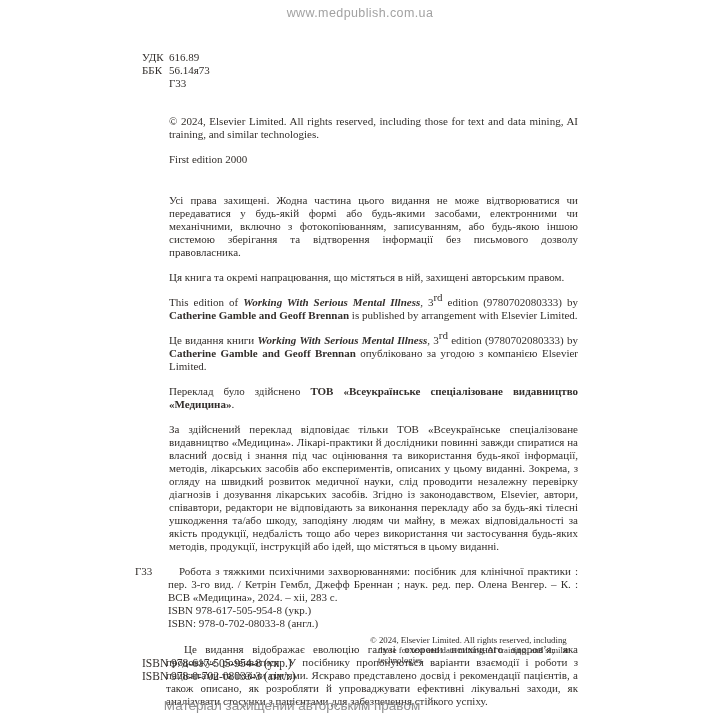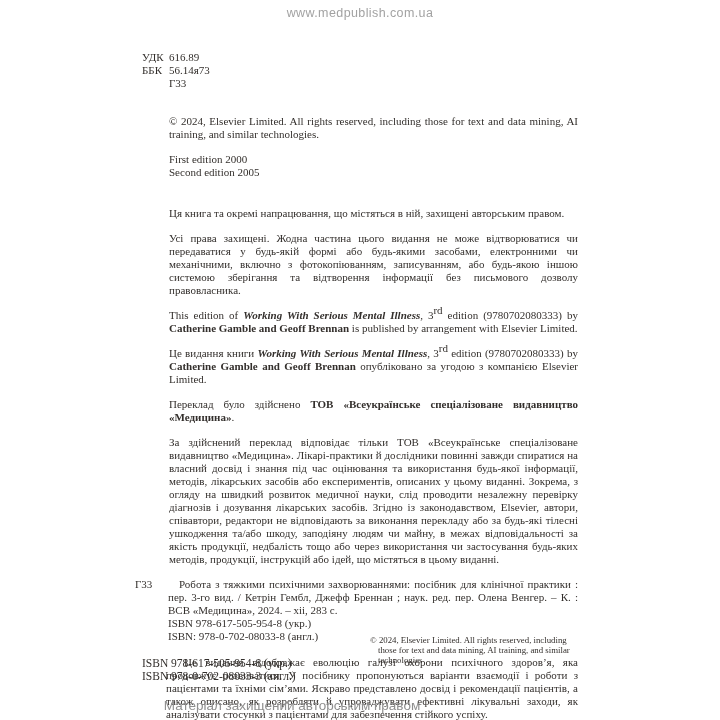--- a/index.html
+++ b/index.html
@@ -74,26 +74,25 @@
     <div class="codes-row">
       <span class="lbl"></span>
       <span>Г33</span>
     </div>
   </div>
 
   <p class="block">© 2024, Elsevier Limited. All rights reserved, including those for text and data mining, AI training, and similar technologies.</p>
 
   <div class="ed-history">
     <div>First edition 2000</div>
-    <div>Second edition 2005</div>
   </div>
 
+  <p class="block">Усі права захищені. Жодна частина цього видання не може відтворюватися чи передаватися у будь-якій формі або будь-якими засобами, електронними чи механічними, включно з фотокопіюванням, записуванням, або будь-якою іншою системою зберігання та відтворення інформації без письмового дозволу правовласника.</p>
+
   <p class="block">Ця книга та окремі напрацювання, що містяться в ній, захищені авторським правом.</p>
-
-  <p class="block">Усі права захищені. Жодна частина цього видання не може відтворюватися чи передаватися у будь-якій формі або будь-якими засобами, електронними чи механічними, включно з фотокопіюванням, записуванням, або будь-якою іншою системою зберігання та відтворення інформації без письмового дозволу правовласника.</p>
 
   <p class="block"><span>This edition of </span><span class="bi">Working With Serious Mental Illness</span><span>, 3</span><sup>rd</sup><span> edition (9780702080333) by </span><b>Catherine Gamble and Geoff Brennan</b><span> is published by arrangement with Elsevier Limited.</span></p>
 
   <p class="block"><span>Це видання книги </span><span class="bi">Working With Serious Mental Illness</span><span>, 3</span><sup>rd</sup><span> edition (9780702080333) by </span><b>Catherine Gamble and Geoff Brennan</b><span> опубліковано за угодою з компанією Elsevier Limited.</span></p>
 
   <p class="block"><span>Переклад було здійснено </span><b>ТОВ «Всеукраїнське спеціалізоване видавництво «Медицина»</b><span>.</span></p>
 
   <p class="block">За здійснений переклад відповідає тільки ТОВ «Всеукраїнське спеціалізоване видавництво «Медицина». Лікарі-практики й дослідники повинні завжди спиратися на власний досвід і знання під час оцінювання та використання будь-якої інформації, методів, лікарських засобів або експериментів, описаних у цьому виданні. Зокрема, з огляду на швидкий розвиток медичної науки, слід проводити незалежну перевірку діагнозів і дозування лікарських засобів. Згідно із законодавством, Elsevier, автори, співавтори, редактори не відповідають за виконання перекладу або за будь-які тілесні ушкодження та/або шкоду, заподіяну людям чи майну, в межах відповідальності за якість продукції, недбалість тощо або через використання чи застосування будь-яких методів, продукції, інструкцій або ідей, що містяться в цьому виданні.</p>
 
 

